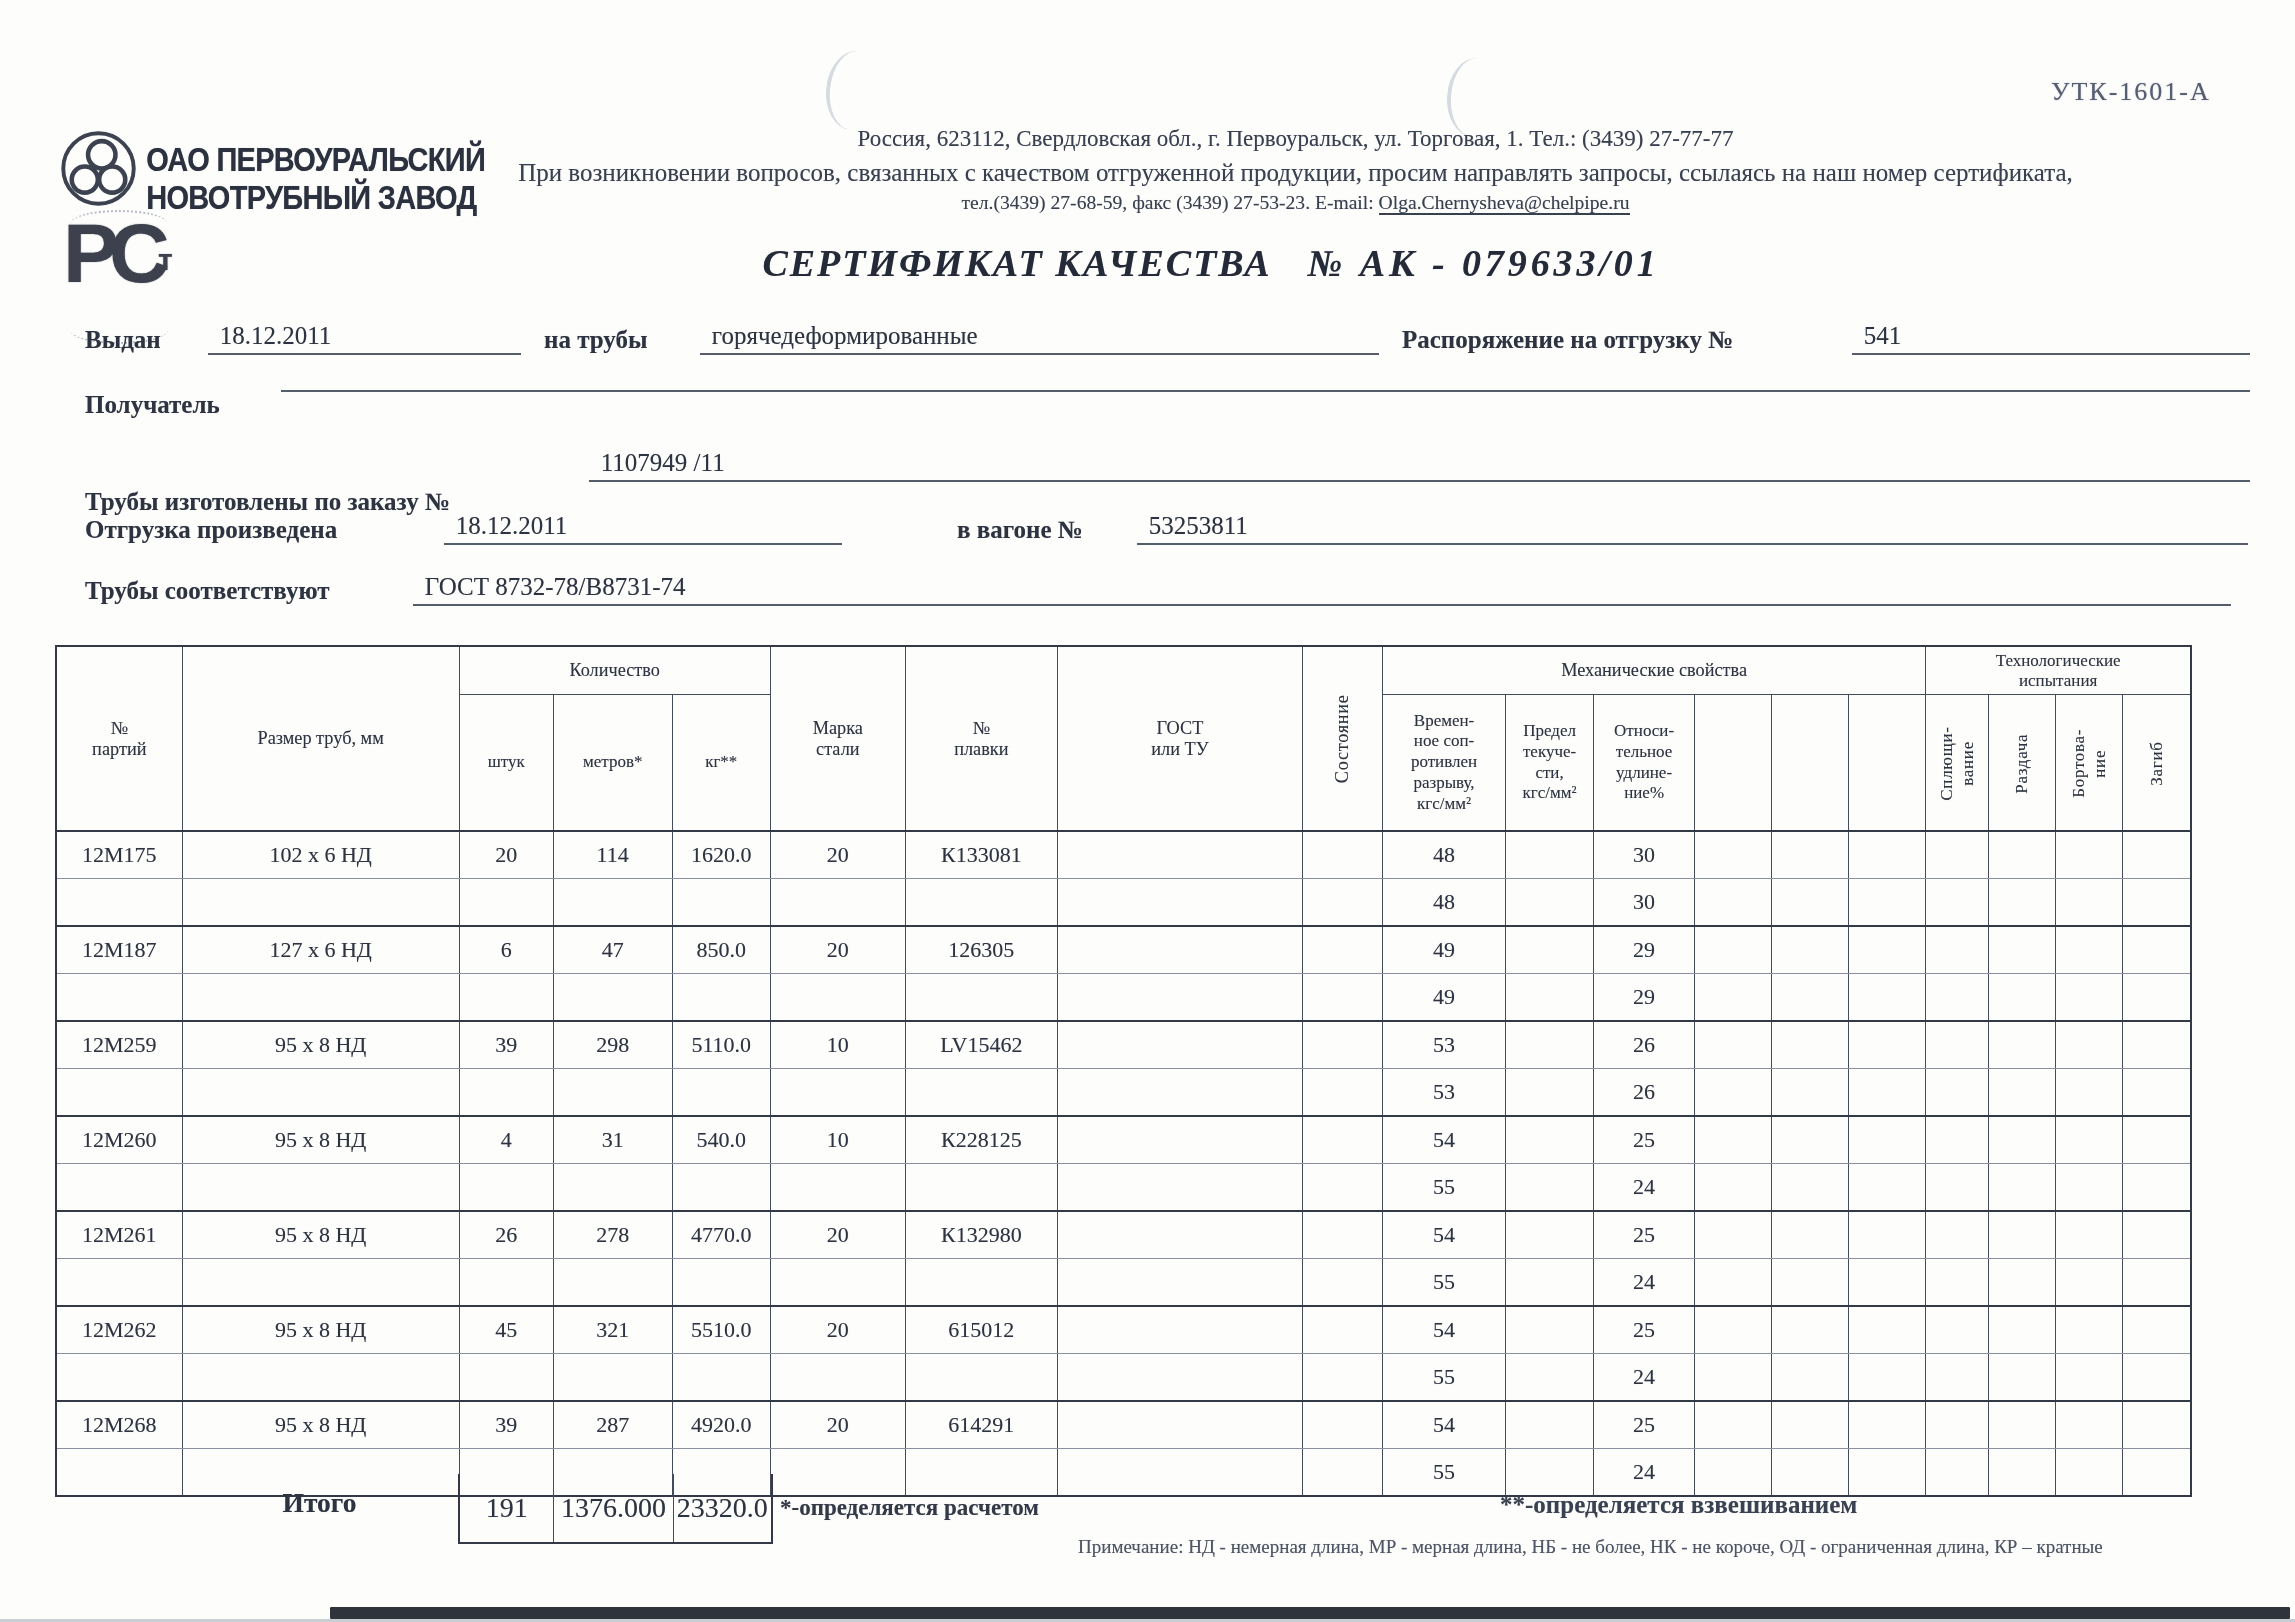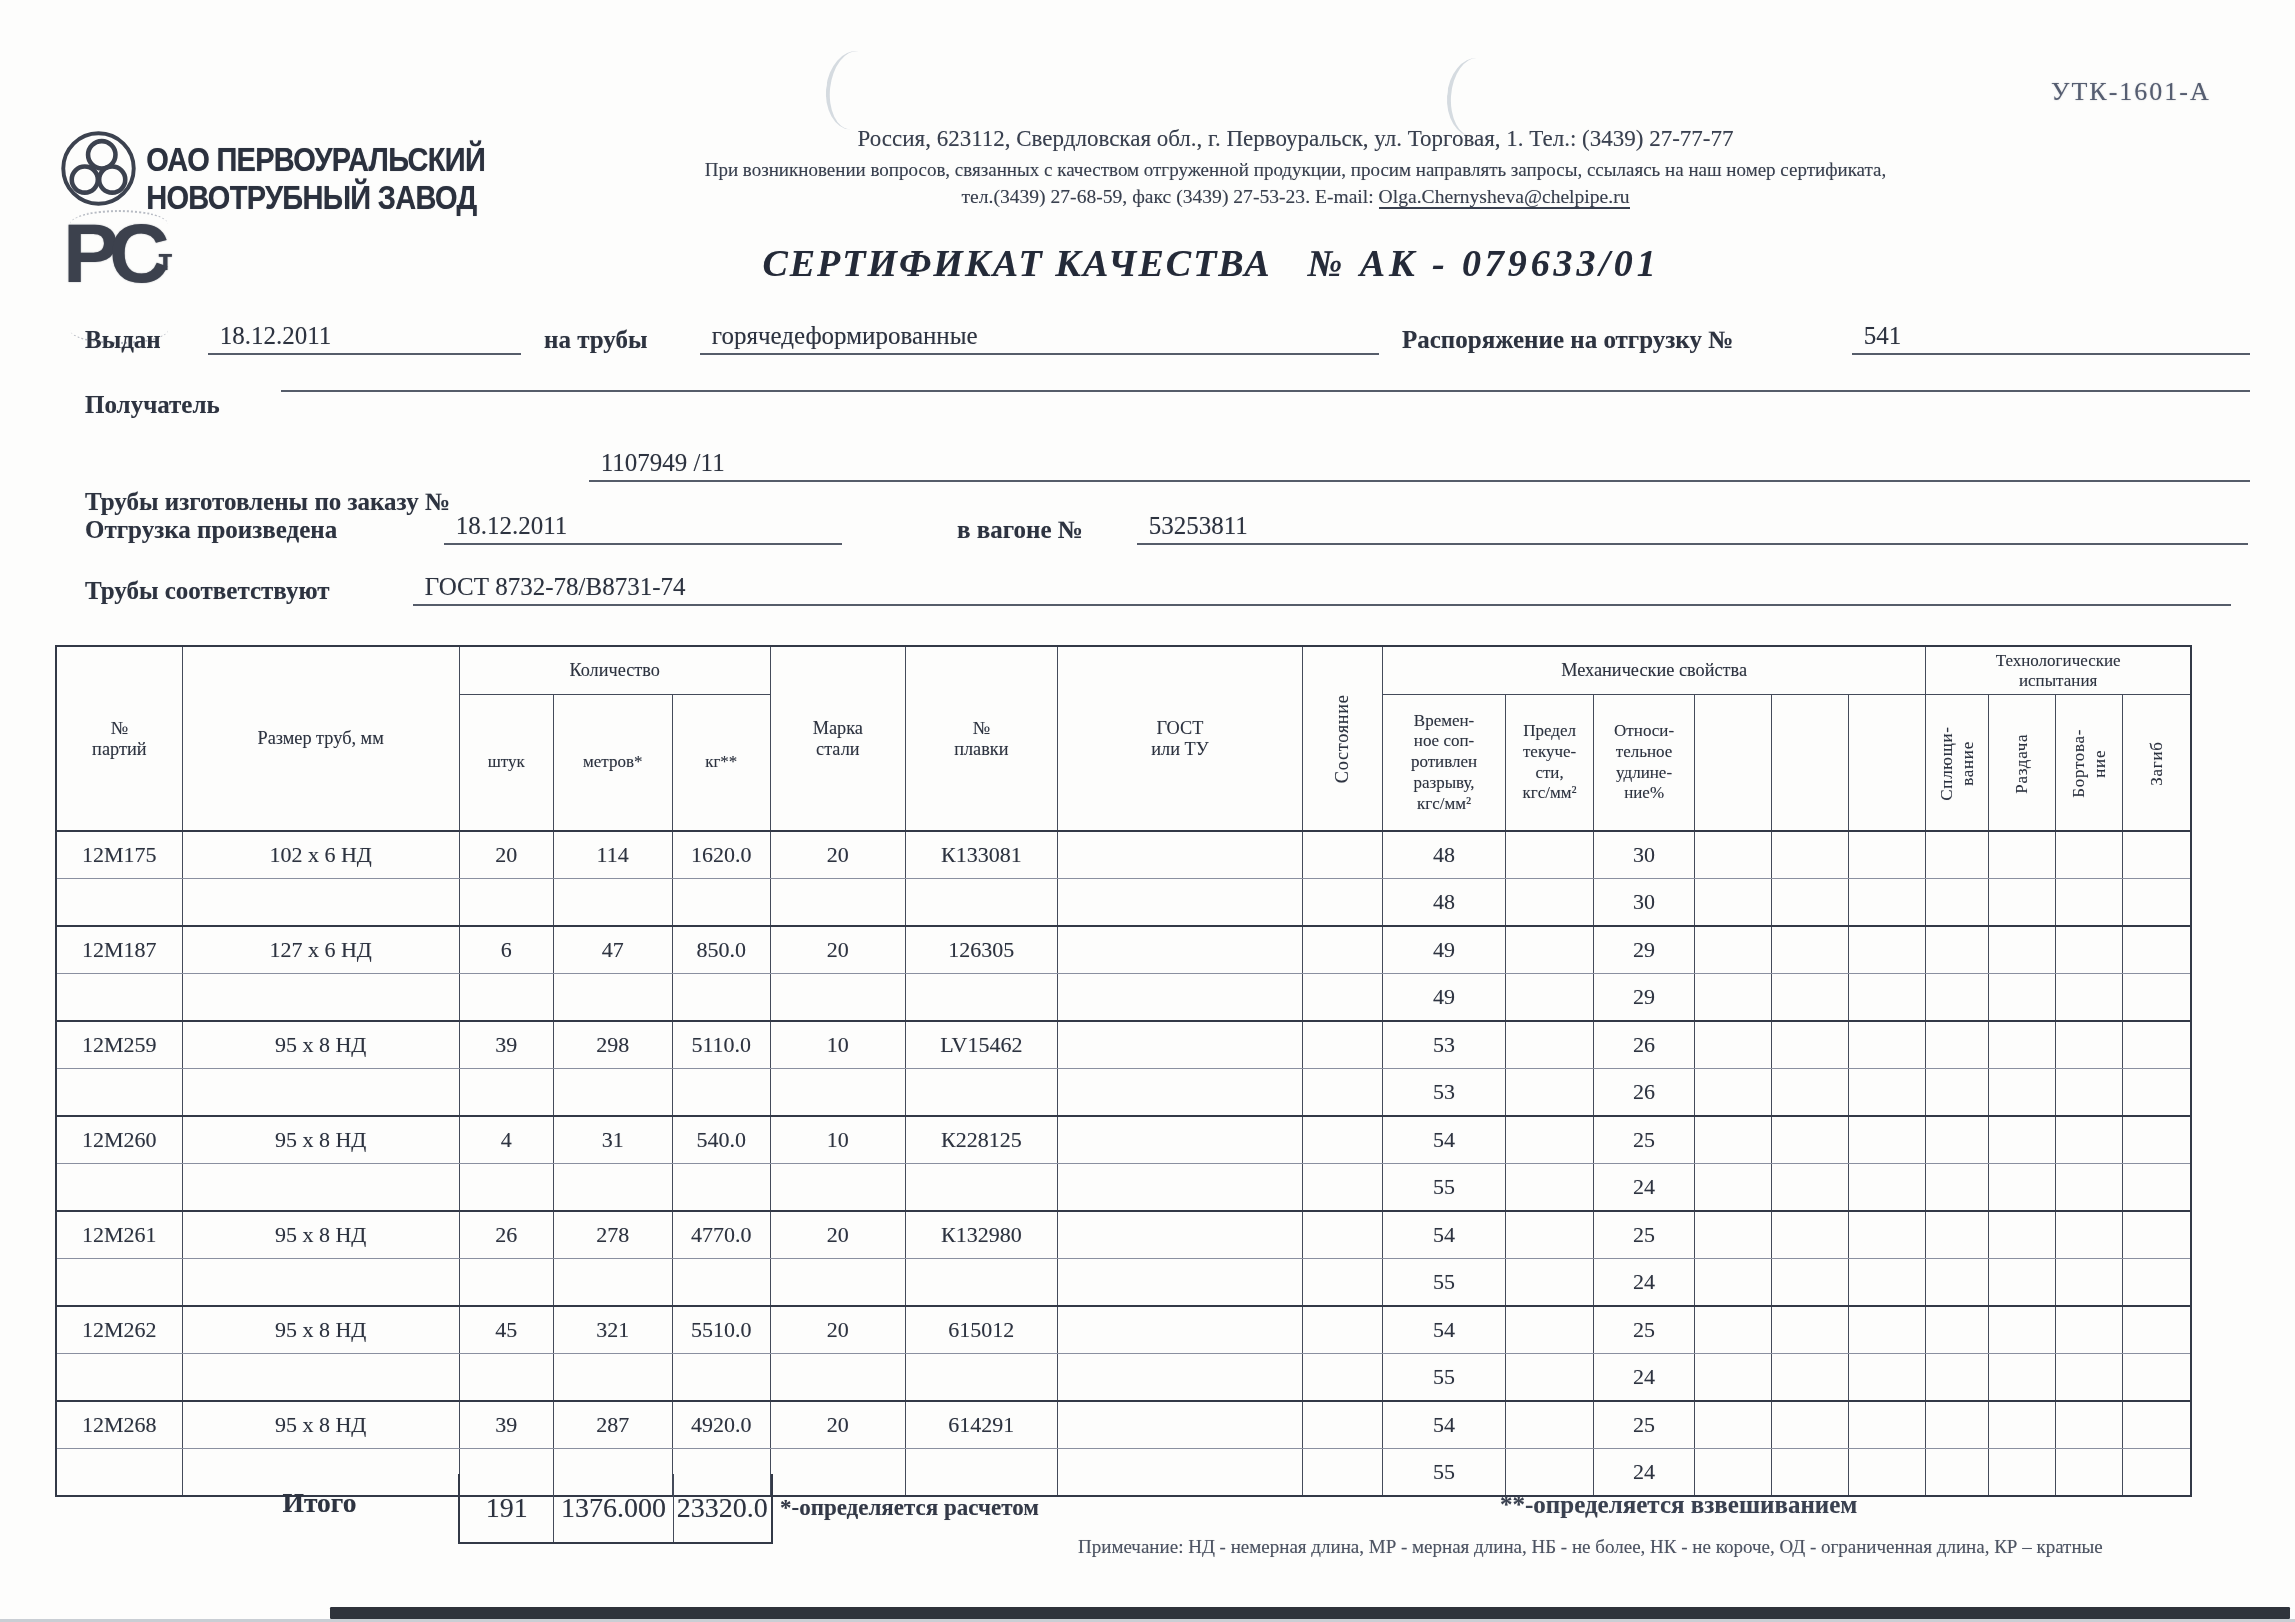--- a/index.html
+++ b/index.html
@@ -26,21 +26,21 @@
     letter-spacing:-0.7px;transform:scaleY(1.12);transform-origin:top left;color:#2b313e;text-shadow:0 0 0.7px rgba(43,49,62,.6);}
   .rst-stamp{left:63px;top:211px;width:137px;height:124px;}
   .rst-letters{font-family:"Liberation Sans",sans-serif;font-weight:bold;font-size:84px;color:#3c414d;
     letter-spacing:-7.9px;text-shadow:0 0 1.3px rgba(60,65,77,.6);line-height:1;text-align:right;}
   .rst-t{font-size:30px;letter-spacing:0;vertical-align:11.8px;margin-left:-3.9px;}
   .rst-arc{position:absolute;width:98px;height:26px;border:0;border-top:2.6px dotted #9aa0ac;border-radius:50%;opacity:.7;}
 
   
   .addr{left:353px;top:126px;width:1885px;text-align:center;font-weight:normal;color:#39404f;}
   .addr .l1{font-size:23px;margin-bottom:6.5px;}
-  .addr .l2{font-size:19px;margin-bottom:5.2px;}
+  .addr .l2{font-size:25px;margin-bottom:5.2px;}
   .addr .l3{font-size:19.6px;}
   .addr .email{border-bottom:2px solid #39404f;}
 
   
   .cert-title{left:393px;top:241px;width:1636px;text-align:center;
     font-size:38px;font-weight:bold;font-style:italic;letter-spacing:2px;color:#242a38;}
   .cert-title .num{margin-left:36px;letter-spacing:3.9px;}
 
   
   .flabel{position:absolute;font-size:25px;font-weight:bold;white-space:nowrap;}

